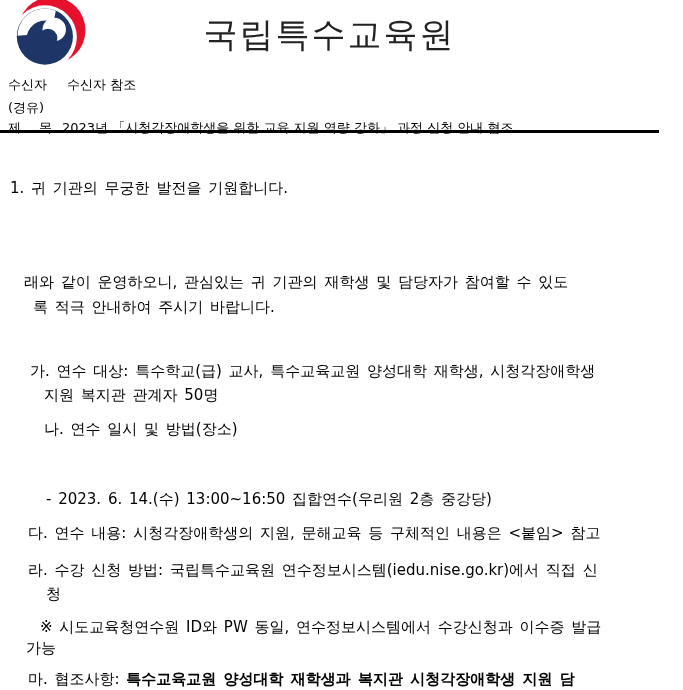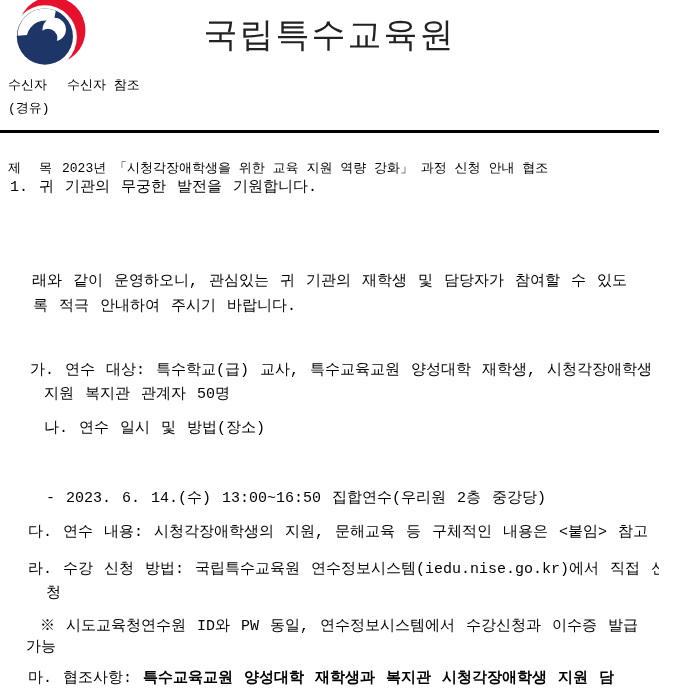--- a/index.html
+++ b/index.html
@@ -15,21 +15,20 @@
     background:var(--bg);
     font-family:"DejaVu Sans","Liberation Sans",sans-serif;
     color:var(--text);
   }
   .page{
     position:relative;
     width:659px;
     height:690px;
     background:var(--bg);
     overflow:hidden;
-    font-family:Liberation Mono, monospace;
   }
   .emblem{
     position:absolute;
     left:9px;
     top:-4px;
     width:78px;
     height:78px;
   }
   .org-title{
     position:absolute;
@@ -46,21 +45,21 @@
   .meta{
     position:absolute;
     left:8px;
     top:76px;
     font-size:13px;
     color:var(--text);
   }
   .recipient-row{position:absolute;top:0;left:0;white-space:nowrap;}
   .recipient-row .lbl{margin-right:20px;}
   .via-row{position:absolute;top:23px;left:0;white-space:nowrap;}
-  .subject-row{position:absolute;top:43px;left:0;white-space:nowrap;margin-top:40px;}
+  .subject-row{position:absolute;top:43px;left:0;white-space:nowrap;}
   .subject-row .je{margin-right:18px;}
   .subject-row .mok{margin-right:10px;}
   .rule{
     position:absolute;
     left:0;
     top:130px;
     width:683px;
     height:3px;
     background:var(--rule);
   }
@@ -102,21 +101,21 @@
     <div class="via-row">(경유)</div>
     <div class="subject-row">
       <span class="je">제</span><span class="mok">목</span><span>2023년 「시청각장애학생을 위한 교육 지원 역량 강화」 과정 신청 안내 협조</span>
     </div>
   </div>
 
   <div class="rule"></div>
 
   <div class="ln" style="top:155px;left:10px;">1. 귀 기관의 무궁한 발전을 기원합니다.</div>
 
-  <div class="ln" style="top:249px;left:32px;">래와 같이 운영하오니, 관심있는 귀 기관의 재학생 및 담당자가 참여할 수 있도</div>
+  <div class="ln" style="top:249px;left:24px;">래와 같이 운영하오니, 관심있는 귀 기관의 재학생 및 담당자가 참여할 수 있도</div>
   <div class="ln" style="top:274px;left:33px;">록 적극 안내하여 주시기 바랍니다.</div>
 
   <div class="ln" style="top:338px;left:30px;">가. 연수 대상: 특수학교(급) 교사, 특수교육교원 양성대학 재학생, 시청각장애학생</div>
   <div class="ln" style="top:362px;left:44px;">지원 복지관 관계자 50명</div>
 
   <div class="ln" style="top:396px;left:44px;">나. 연수 일시 및 방법(장소)</div>
 
   <div class="ln" style="top:466px;left:46px;">- 2023. 6. 14.(수) 13:00~16:50 집합연수(우리원 2층 중강당)</div>
 
   <div class="ln" style="top:500px;left:28px;">다. 연수 내용: 시청각장애학생의 지원, 문해교육 등 구체적인 내용은 &lt;붙임&gt; 참고</div>

